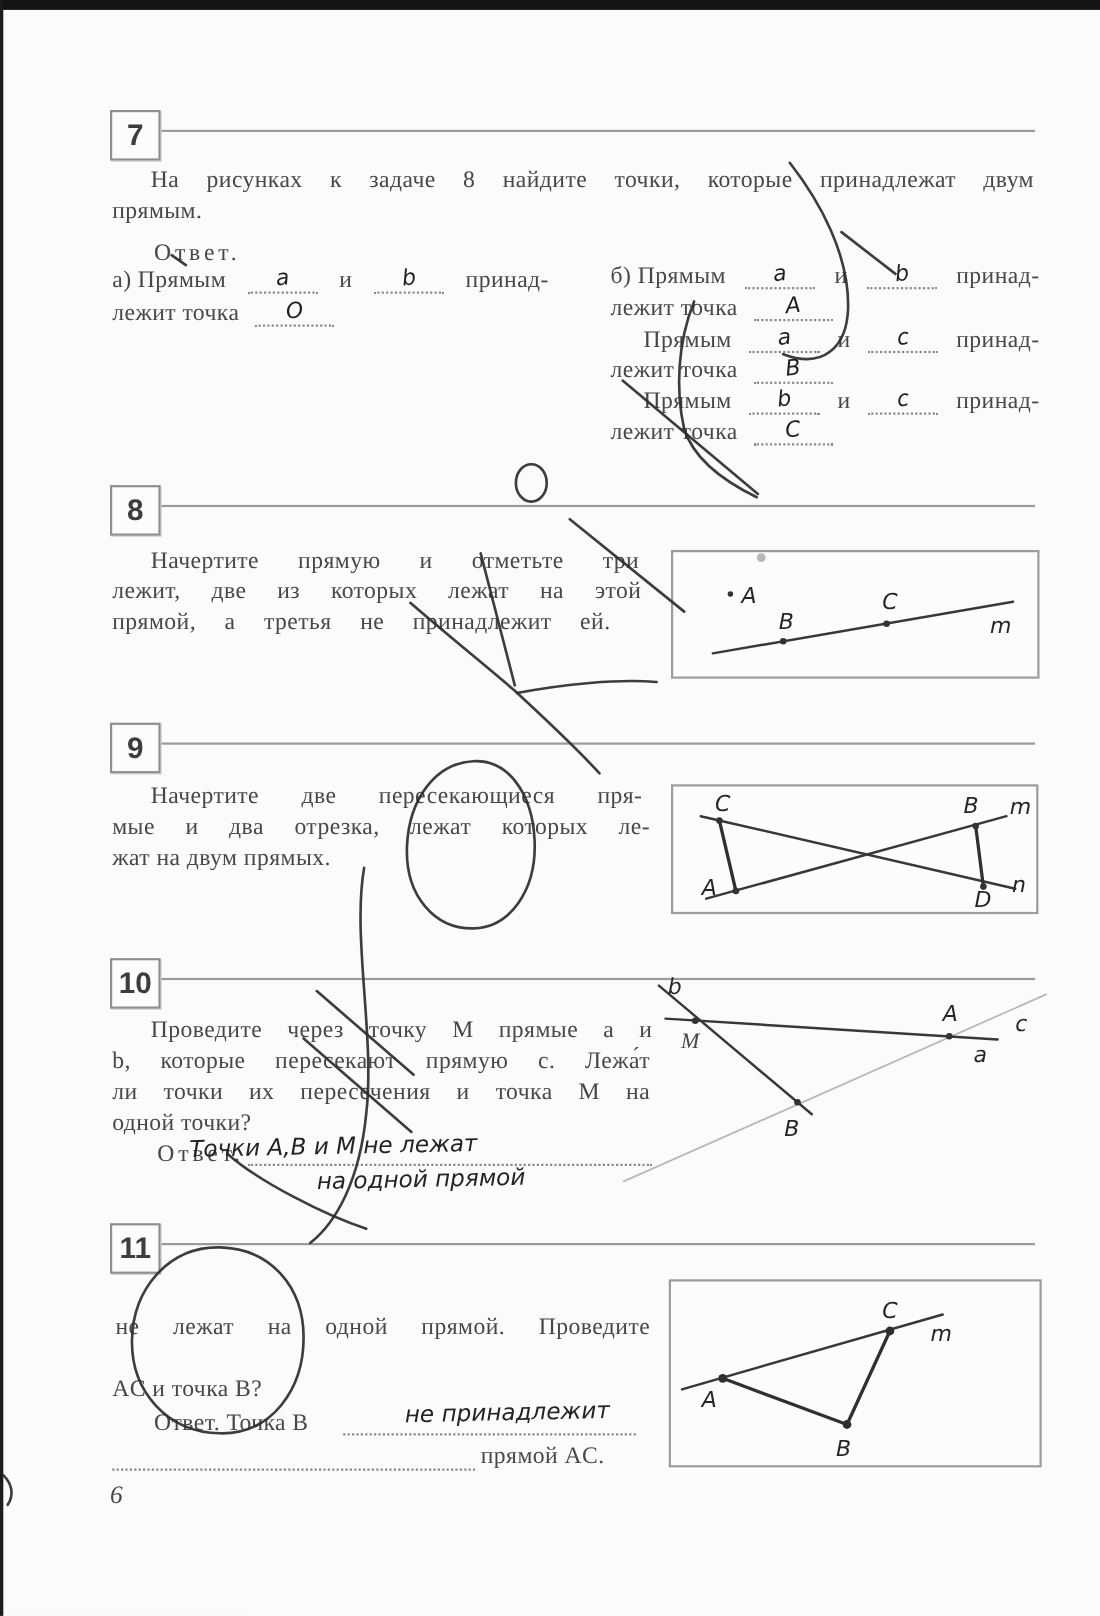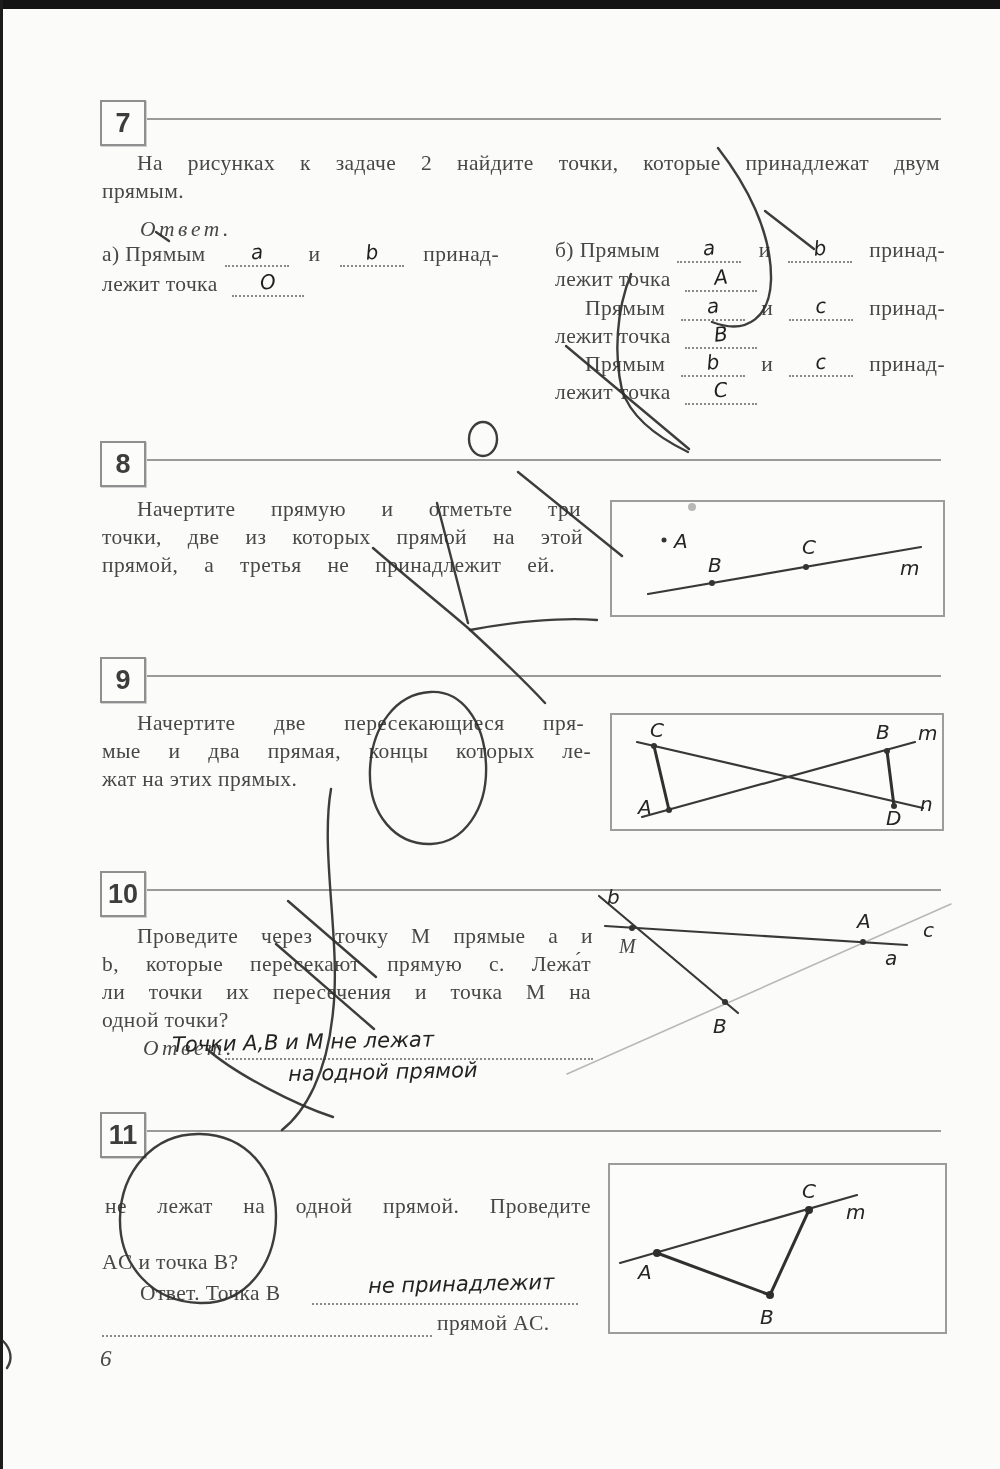--- a/index.html
+++ b/index.html
@@ -10,21 +10,21 @@
 
   .numbox{position:absolute;left:100px;width:42px;height:42px;border:2px solid #8f8f8f;
           background:#fcfcfb;display:flex;align-items:center;justify-content:center;
           font-family:"Liberation Sans",sans-serif;font-weight:700;font-size:27px;color:#3d3d3d;
           z-index:2;box-shadow:1px 1px 0 #cfcfcf;}
   .rule{position:absolute;left:144px;width:797px;border-top:2px solid #9a9a9a;height:0;}
 
   .tl{position:absolute;font-size:21.5px;line-height:27px;color:#474747;letter-spacing:.4px;
       white-space:nowrap;text-align:center;}
   .just{white-space:normal;text-align:justify;text-align-last:justify;}
-  .spaced{letter-spacing:3.5px;font-style:italic;}
+  .spaced{letter-spacing:3.5px;}
 
   .row{position:absolute;display:flex;justify-content:space-between;align-items:flex-start;
        font-size:21.5px;color:#474747;letter-spacing:.4px;}
   .row.start{justify-content:flex-start;gap:14px;}
   .blank{position:relative;display:inline-block;width:64px;height:18px;
          border-bottom:2.5px dotted #8a8a8a;align-self:flex-end;}
   .blank.w72{width:72px;}
   .hl{position:absolute;left:50%;bottom:1px;transform:translateX(-50%) rotate(-6deg);
       font-family:"DejaVu Sans",sans-serif;font-style:italic;font-size:20px;color:#1f1f1f;}
 
@@ -49,21 +49,21 @@
 <body>
 
 <div class="page">
   <div class="top-band"></div>
   <div class="left-line"></div>
 
   <div class="numbox" style="top:100px">
     <span>7</span>
   </div>
   <div class="rule" style="top:118px"></div>
-  <div class="tl just" style="left:137px;top:150px;width:803px">На рисунках к задаче 2 найдите точки, которые принадлежат двум</div>
+  <div class="tl just" style="left:137px;top:150px;width:803px">На рисунках к задаче 8 найдите точки, которые принадлежат двум</div>
   <div class="tl" style="left:102px;top:178px">прямым.</div>
   <div class="tl spaced" style="left:140px;top:216px">Ответ.</div>
 
   <div class="row" style="left:102px;top:242px;width:397px">
     <span>а) Прямым</span>
     <span class="blank">
         <i class="hl">a</i>
       </span>
     <span>и</span>
     <span class="blank">
@@ -130,42 +130,42 @@
     <span class="blank w72">
         <i class="hl">C</i>
       </span>
   </div>
 
   <div class="numbox" style="top:441px">
     <span>8</span>
   </div>
   <div class="rule" style="top:459px"></div>
   <div class="tl just" style="left:137px;top:496px;width:444px">Начертите прямую и отметьте три</div>
-  <div class="tl just" style="left:102px;top:524px;width:481px">точки, две из которых прямой на этой</div>
+  <div class="tl just" style="left:102px;top:524px;width:481px">лежит, две из которых лежат на этой</div>
   <div class="tl just" style="left:102px;top:552px;width:453px">прямой, а третья не принадлежит ей.</div>
 
   <svg class="figbox" style="left:610px;top:500px" width="331" height="113">
     <circle cx="80" cy="5" r="4" fill="#8a8a8a" opacity="0.6"></circle>
     <line class="draw" x1="36" y1="92" x2="309" y2="45"></line>
     <circle cx="52" cy="38" r="2.5" fill="#333"></circle>
     <circle cx="100" cy="81" r="3" fill="#333"></circle>
     <circle cx="194" cy="65" r="3" fill="#333"></circle>
     <text class="fl" x="62" y="46">A</text>
     <text class="fl" x="96" y="70">B</text>
     <text class="fl" x="190" y="52">C</text>
     <text class="fl" x="288" y="73">m</text>
   </svg>
 
   <div class="numbox" style="top:657px">
     <span>9</span>
   </div>
   <div class="rule" style="top:675px"></div>
   <div class="tl just" style="left:137px;top:710px;width:447px">Начертите две пересекающиеся пря-</div>
-  <div class="tl just" style="left:102px;top:738px;width:489px">мые и два прямая, концы которых ле-</div>
-  <div class="tl" style="left:102px;top:766px">жат на этих прямых.</div>
+  <div class="tl just" style="left:102px;top:738px;width:489px">мые и два отрезка, лежат которых ле-</div>
+  <div class="tl" style="left:102px;top:766px">жат на двум прямых.</div>
 
   <svg class="figbox" style="left:610px;top:713px" width="330" height="114">
     <line class="draw" x1="30" y1="102" x2="303" y2="27"></line>
     <line class="draw" x1="25" y1="27" x2="311" y2="93"></line>
     <line class="seg" x1="57" y1="95" x2="42" y2="31"></line>
     <line class="seg" x1="275" y1="36" x2="282" y2="91"></line>
     <circle cx="57" cy="95" r="3" fill="#333"></circle>
     <circle cx="42" cy="31" r="3" fill="#333"></circle>
     <circle cx="275" cy="36" r="3" fill="#333"></circle>
     <circle cx="282" cy="91" r="3" fill="#333"></circle>

